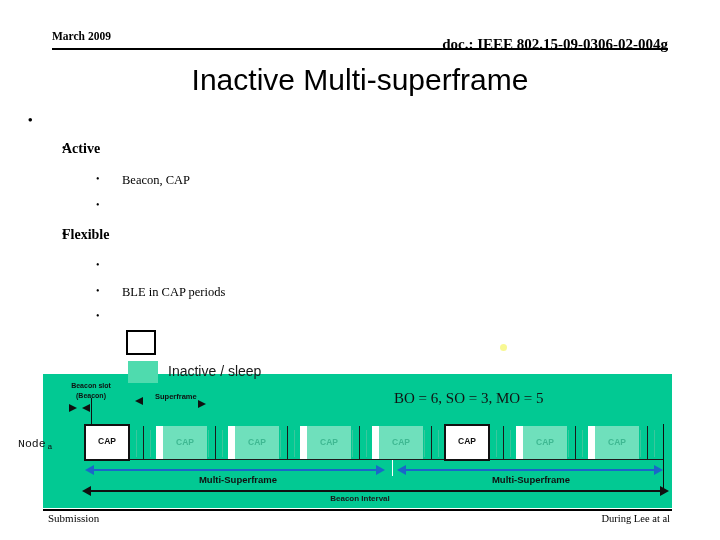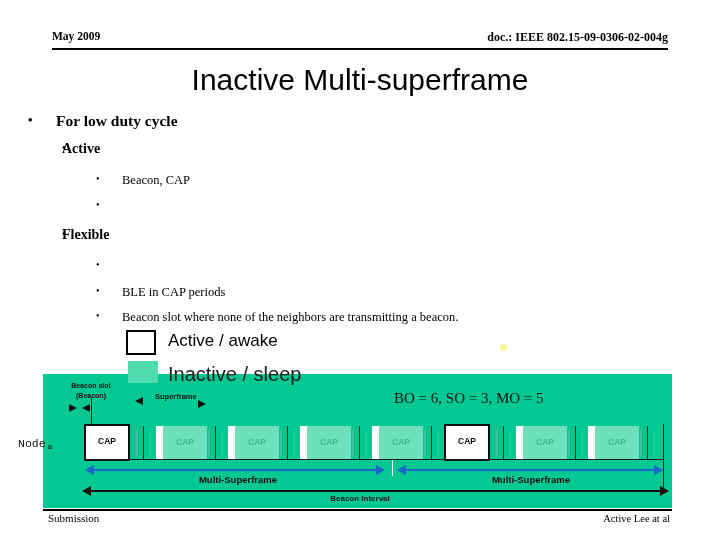--- a/index.html
+++ b/index.html
@@ -31,24 +31,24 @@
     top: 0;
     font-family: "Liberation Serif", serif;
     font-weight: bold;
     font-size: 11.5px;
     letter-spacing: 0px;
     white-space: nowrap;
   }
   #header-doc {
     position: absolute;
     right: 0;
-    top: 0;
-    font-family: "Liberation Serif", serif;
-    font-weight: bold;
-    font-size: 12px;
+    top: 6px;
+    font-family: "Liberation Serif", serif;
+    font-weight: bold;
+    font-size: 15px;
     white-space: nowrap;
   }
   #header-rule {
     position: absolute;
     left: 0;
     top: 18px;
     width: 616px;
     height: 0;
     border-top: 2.5px solid #000000;
   }
@@ -160,21 +160,21 @@
     top: 31px;
     width: 30px;
     height: 22px;
     background: #4FDBAE;
   }
   #legend-inactive-label {
     position: absolute;
     left: 42px;
     top: 33px;
     font-family: "Liberation Sans", sans-serif;
-    font-size: 20px;
+    font-size: 14px;
     color: #1a1a1a;
     white-space: nowrap;
   }
   #legend-artifact {
     position: absolute;
     left: 374px;
     top: 14px;
     width: 7px;
     height: 7px;
     background: #f2f23a;
@@ -516,32 +516,31 @@
     top: 1px;
     font-family: "Liberation Serif", serif;
     font-size: 10.5px;
     white-space: nowrap;
   }
 </style>
 </head>
 <body>
 
 <div id="slide-header">
-  <div id="header-date">May 2009</div>
+  <div id="header-date">March 2009</div>
   <div id="header-doc">doc.: IEEE 802.15-09-0306-02-004g</div>
   <div id="header-rule"></div>
 </div>
 
 <div id="slide-title">Inactive Multi-superframe</div>
 
 <div id="slide-body">
 
   <div class="bl lvl1">
     <span class="b-dot">•</span>
-    <span class="b-txt">For low duty cycle</span>
   </div>
 
   <div class="bl lvl2">
     <span class="b-dot">•</span>
     <span class="b-txt">Active</span>
   </div>
 
   <div class="bl lvl3 gap-before">
     <span class="b-dot">•</span>
     <span class="b-txt">Beacon, CAP</span>
@@ -557,32 +556,30 @@
 
   <div class="bl lvl3 gap-before">
     <span class="b-dot">•</span>
   </div>
   <div class="bl lvl3">
     <span class="b-dot">•</span>
     <span class="b-txt">BLE in CAP periods</span>
   </div>
   <div class="bl lvl3">
     <span class="b-dot">•</span>
-    <span class="b-txt">Beacon slot where none of the neighbors are transmitting a beacon.</span>
   </div>
 
 </div>
 
 <div id="node-label-bg"></div>
 
 <div id="diagram-panel"></div>
 
 <div id="legend">
   <div id="legend-active-swatch"></div>
-  <div id="legend-active-label">Active / awake</div>
   <div id="legend-inactive-swatch"></div>
   <div id="legend-inactive-label">Inactive / sleep</div>
   <div id="legend-artifact"></div>
 </div>
 
 <div id="node-label"><span>Node</span><sub>a</sub></div>
 
 <div class="dg" id="beacon-slot-caption">
   <div>Beacon slot</div>
   <div>(Beacon)</div>
@@ -661,14 +658,14 @@
 
 <div id="bi-end-tick"></div>
 <div id="bi-line"></div>
 <div id="bi-head-l"></div>
 <div id="bi-head-r"></div>
 <div id="bi-label">Beacon Interval</div>
 
 <div id="footer-rule"></div>
 <div id="footer">
   <div id="footer-left">Submission</div>
-  <div id="footer-right">Active Lee at al</div>
+  <div id="footer-right">During Lee at al</div>
 </div>
 
 </body></html>

